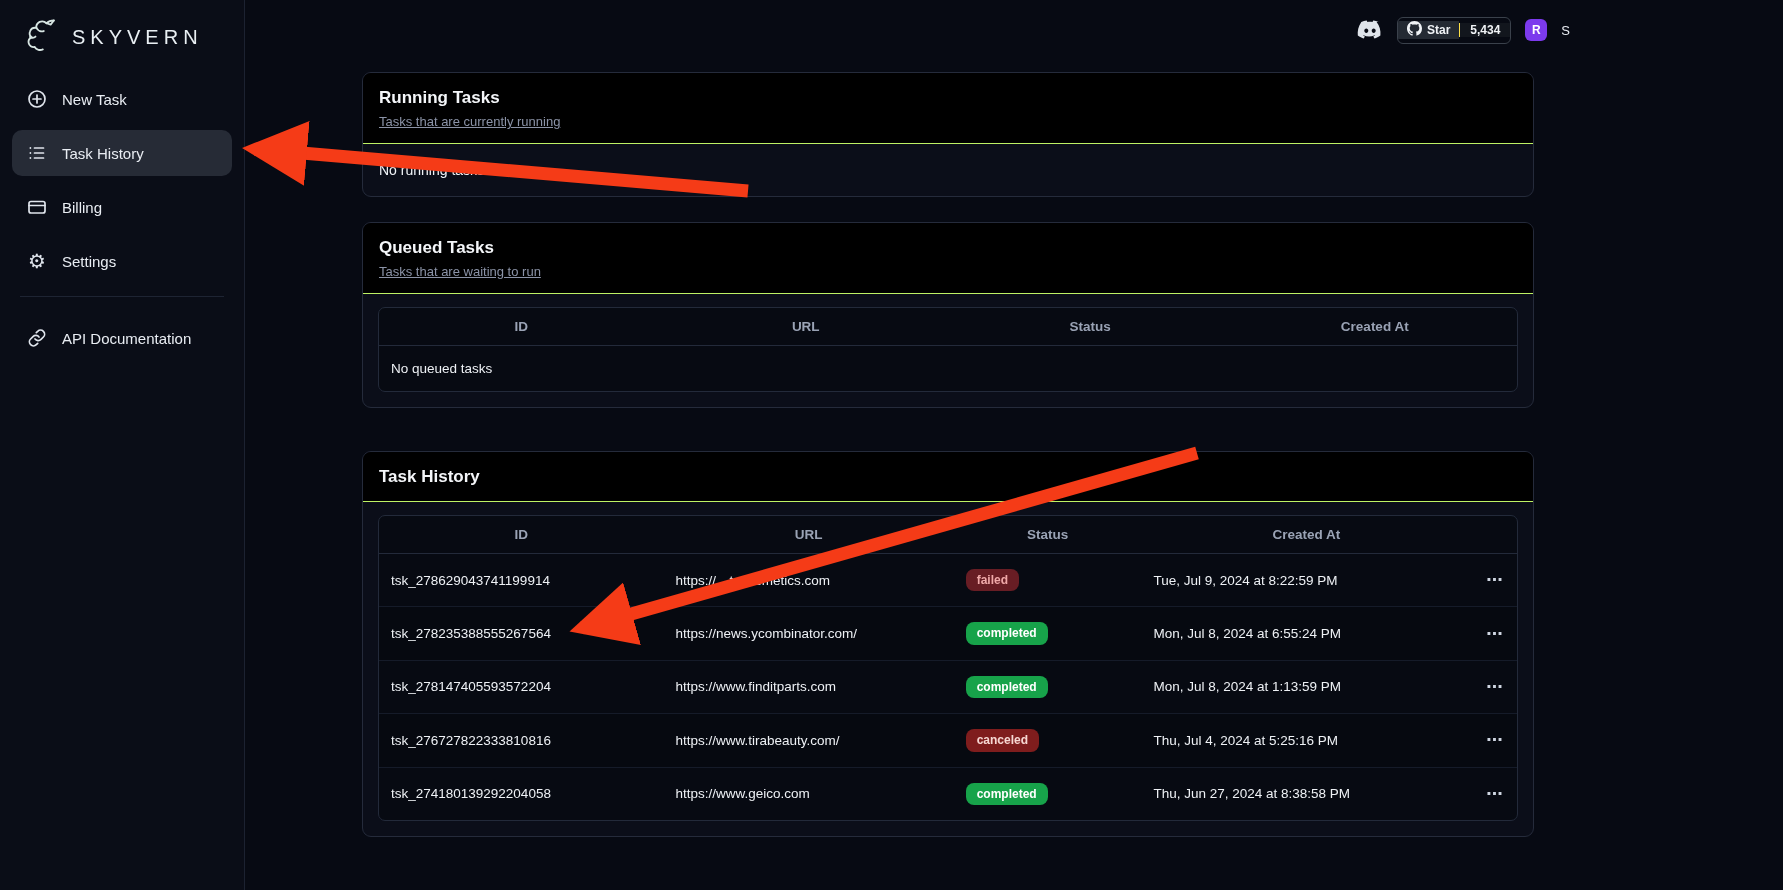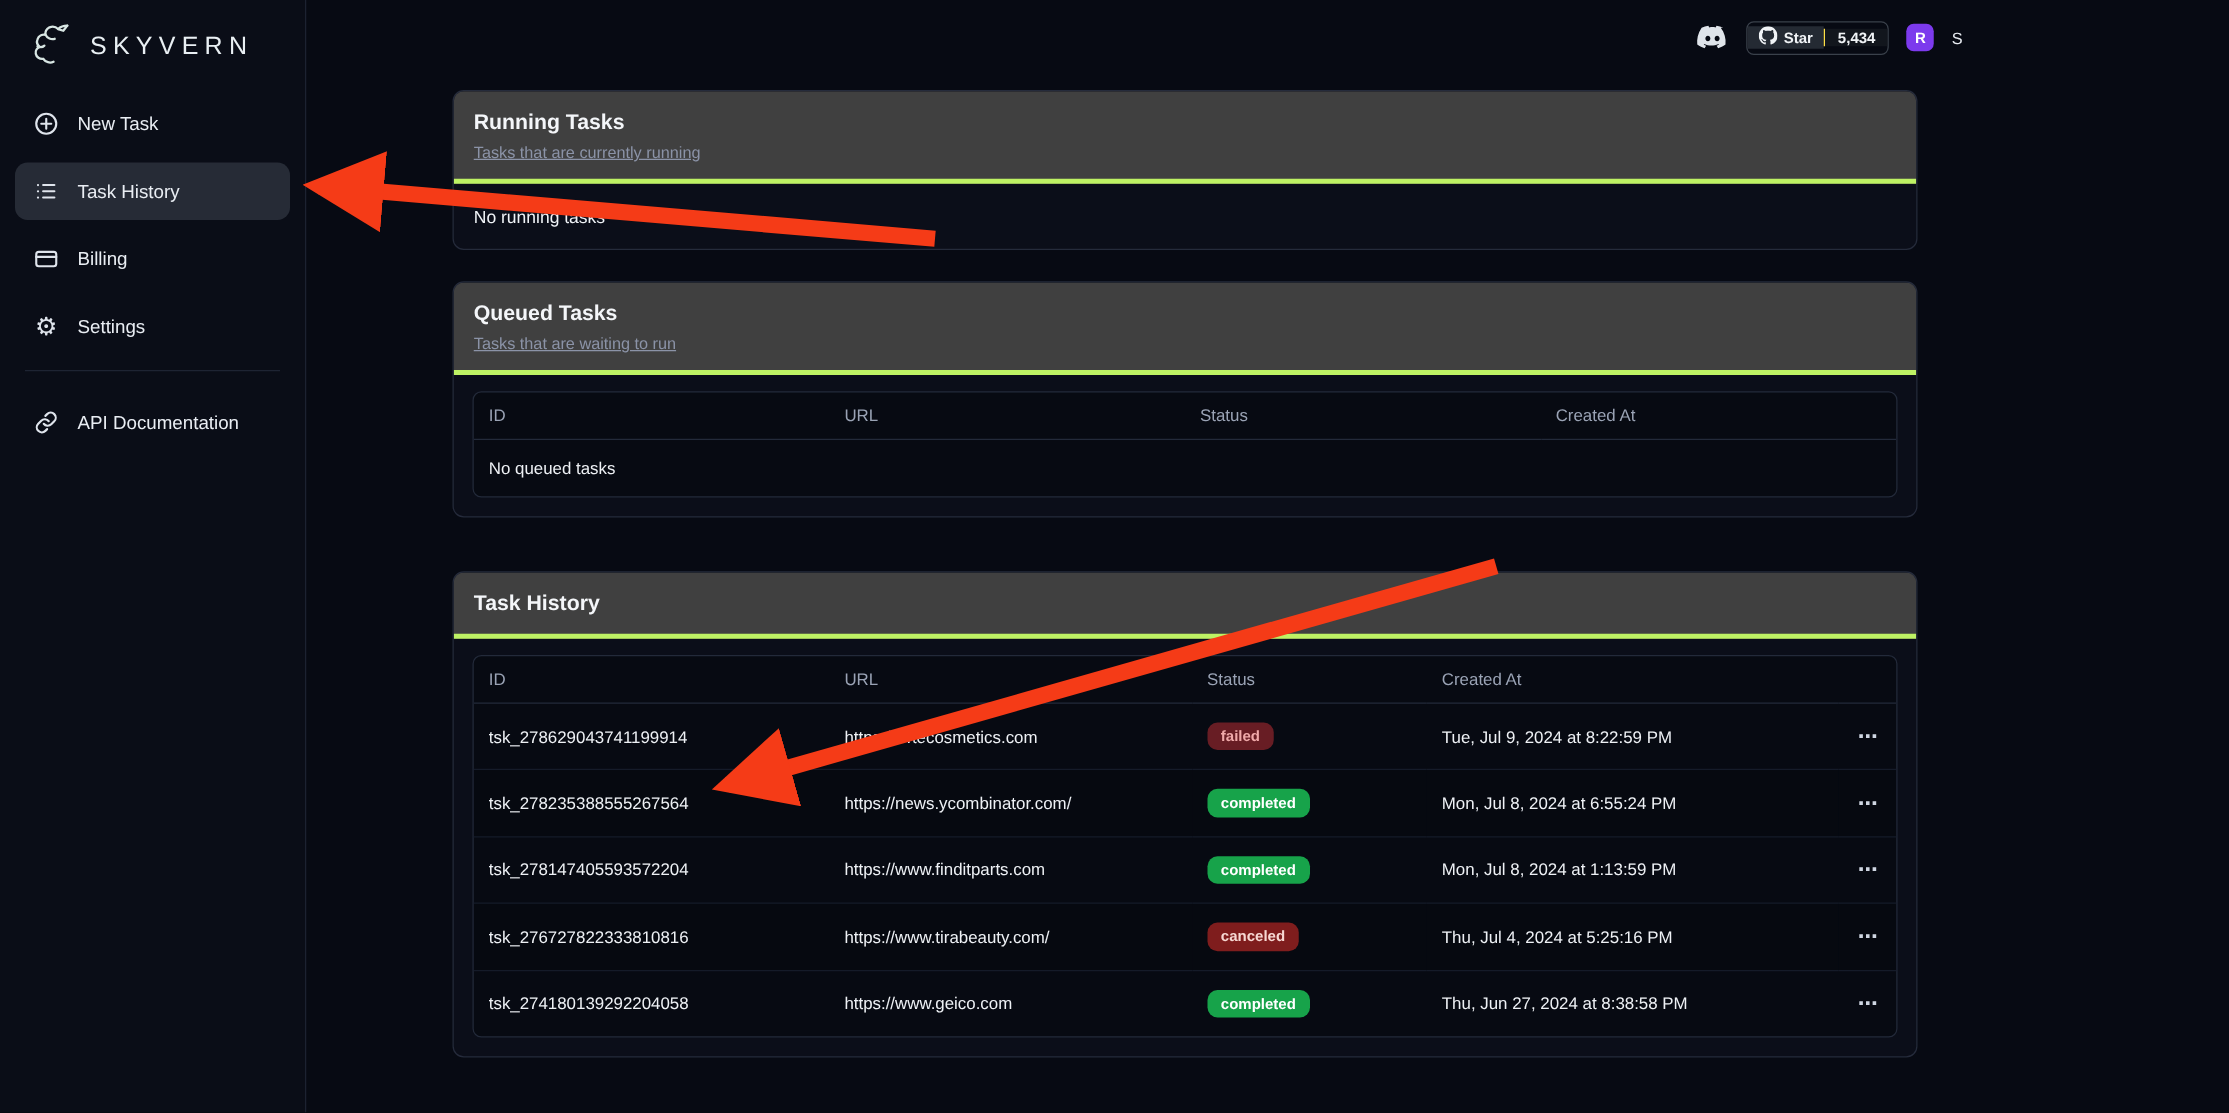--- a/index.html
+++ b/index.html
@@ -49,29 +49,29 @@
   }
   .user-label { font-size:13px; color:#e8ecf2; }
 
   
   .content { position:absolute; left:362px; top:72px; width:1172px; z-index:1; }
   .card {
     background:#0b0e19; border:1px solid #252b3b; border-radius:9px; overflow:hidden;
   }
   .card + .card { margin-top:25px; }
   .card.history-card { margin-top:43px; }
-  .card-header { padding:15px 16px 14px 16px; border-bottom:4px solid #bef264; background:#404040; }
+  .card-header { padding:15px 16px 14px 16px; border-bottom:1px solid #bef264; background:#000000; }
   .card-title { font-size:17px; font-weight:700; color:#f4f6f9; }
   .card-subtitle { font-size:13px; color:#8b93a7; margin-top:6px;text-decoration:underline; }
   .card-empty-body { padding:18px 16px; font-size:14px; color:#f0f3f7; }
 
   .table-wrap { margin:13px 15px 15px 15px; border:1px solid #232a3a; border-radius:7px; overflow:hidden; background:#070a12; }
   table { width:100%; border-collapse:collapse; table-layout:fixed; }
   th {
-    text-align:left; font-weight:400; font-size:13.5px; color:#9aa3b5;
+    text-align:center; font-weight:700; font-size:13.5px; color:#9aa3b5;
     padding:11px 12px; border-bottom:1px solid #232a3a;
   }
   td { font-size:13.5px; color:#eef1f5; padding:15px 12px; }
   tbody tr { cursor:pointer; }
   tbody tr + tr td { border-top:1px solid #151b29; }
   tbody tr:nth-child(even) { background:#060910; }
   .actions-cell { text-align:center; }
   .dots-btn {
     background:none; border:none; color:#cfd6e2; font-size:16px; font-weight:700;
     cursor:pointer; line-height:1; font-family:"DejaVu Sans", sans-serif;

